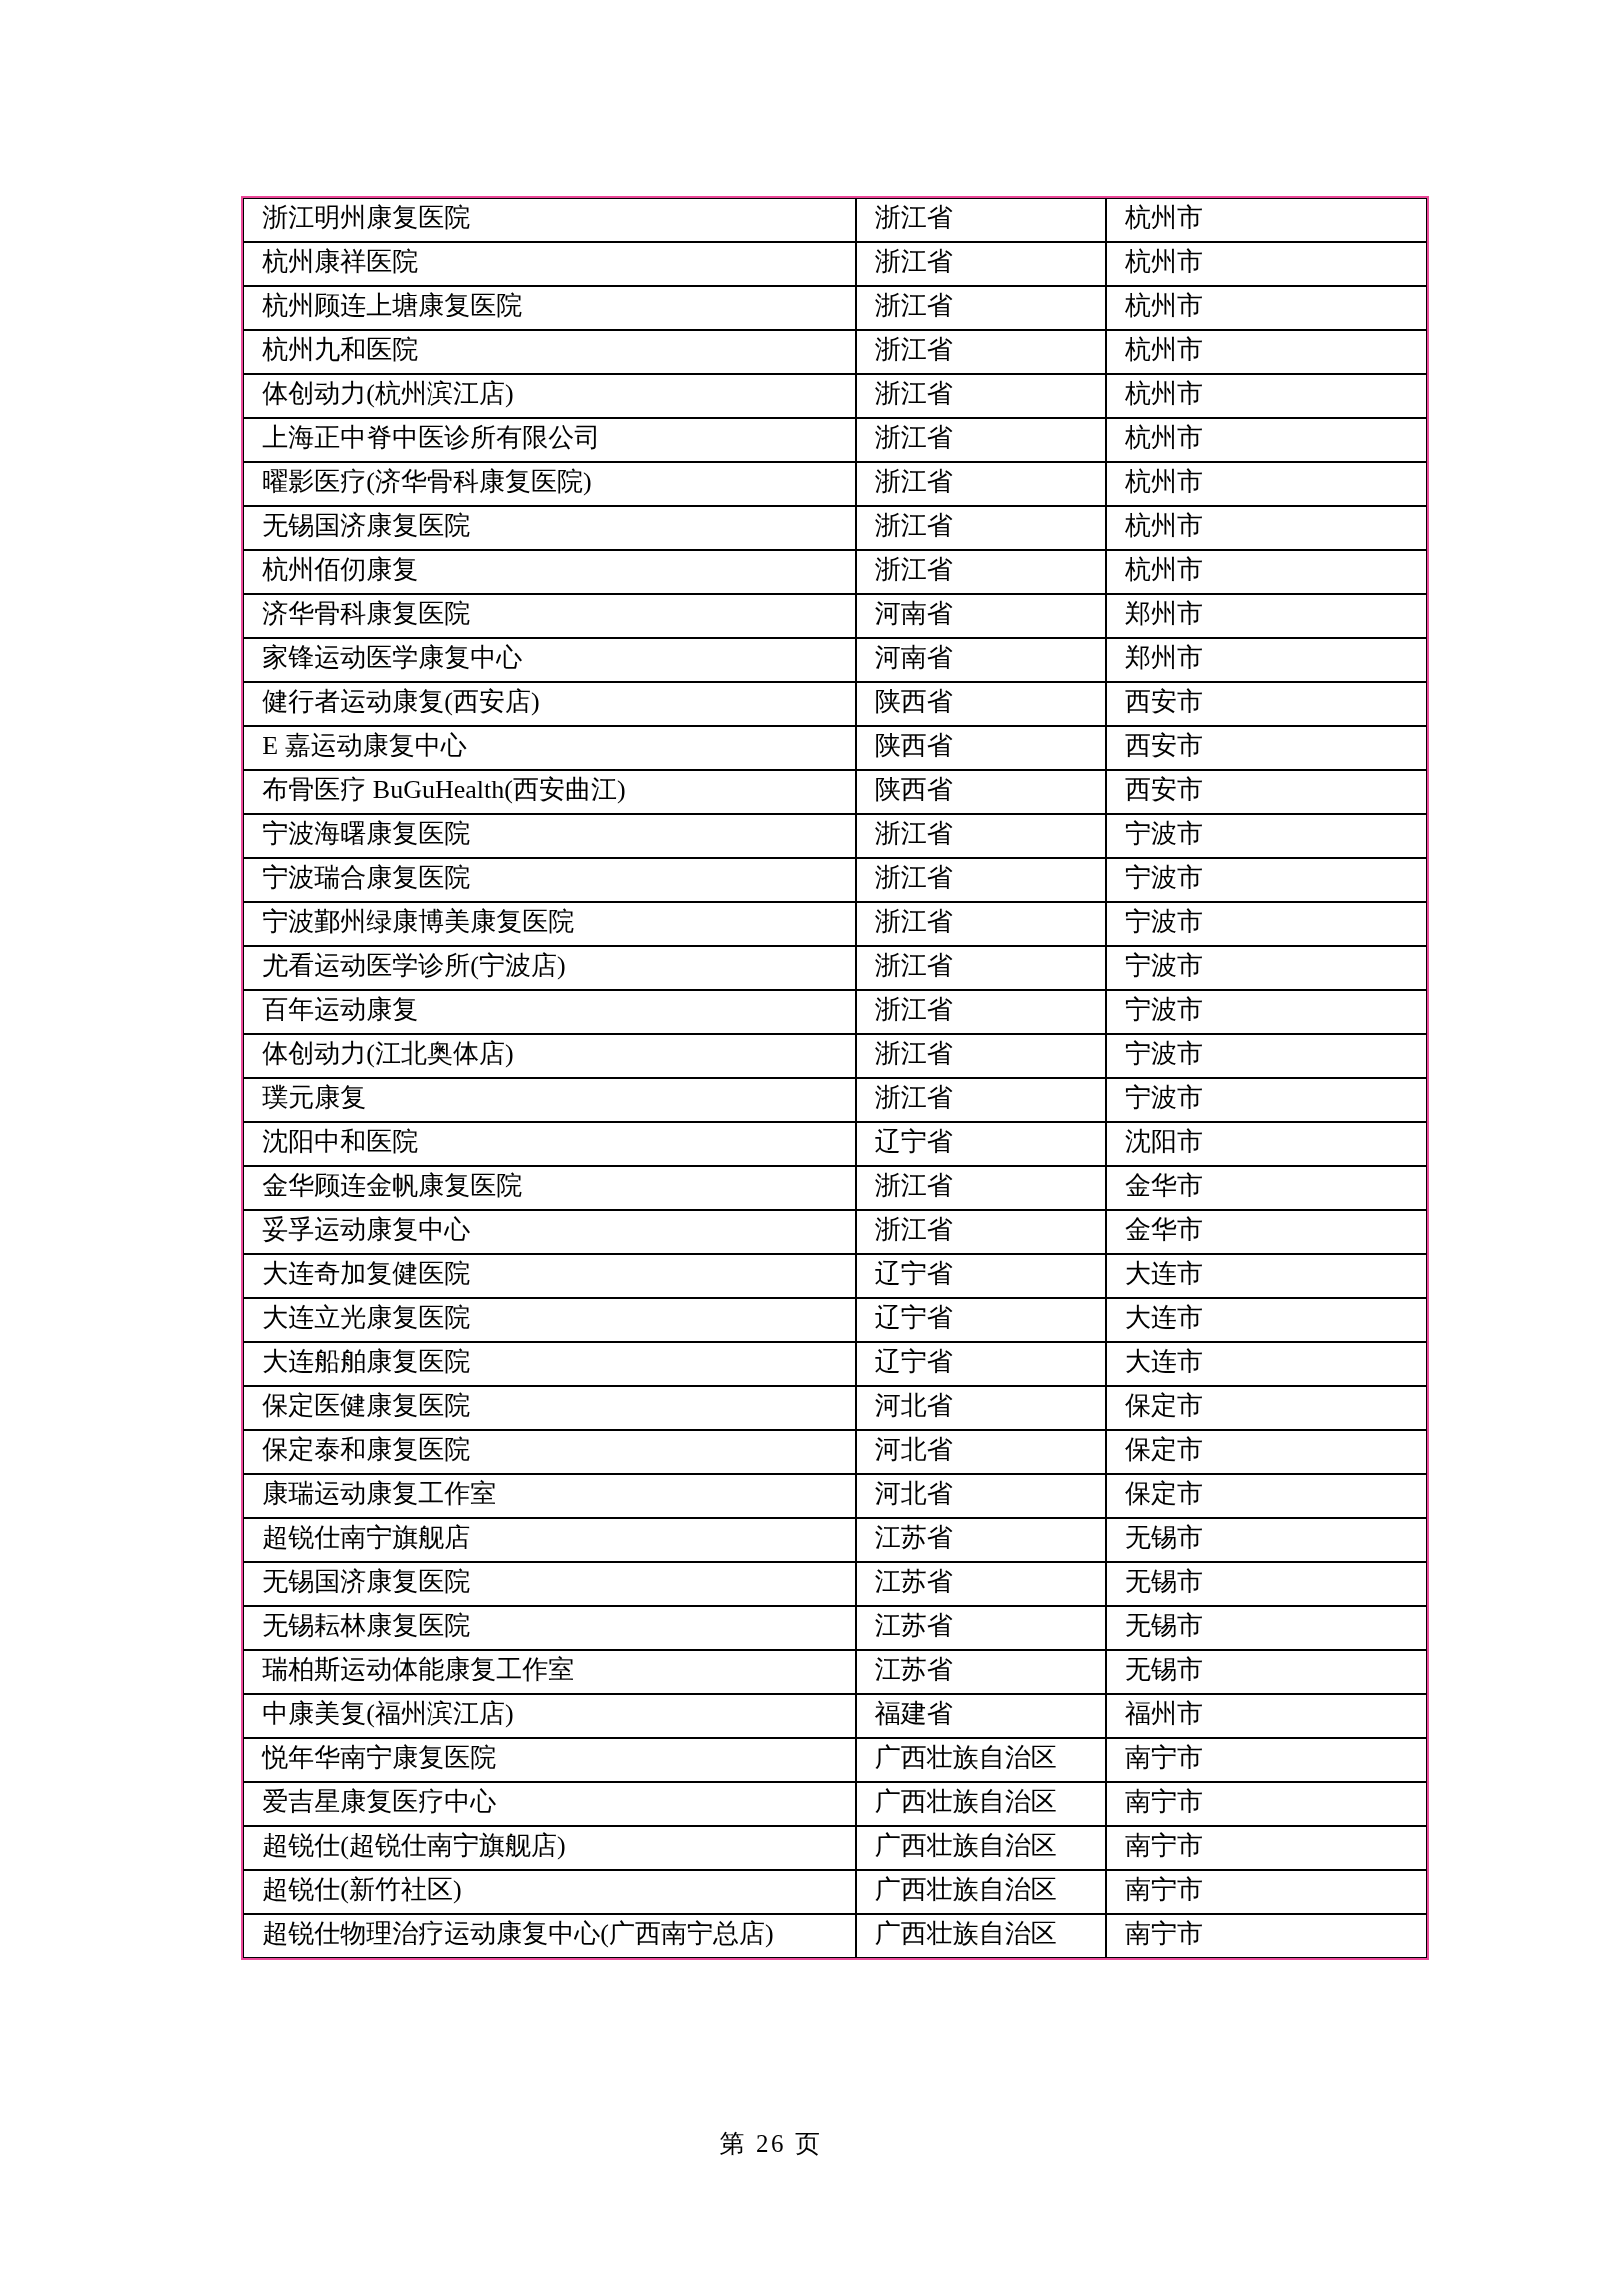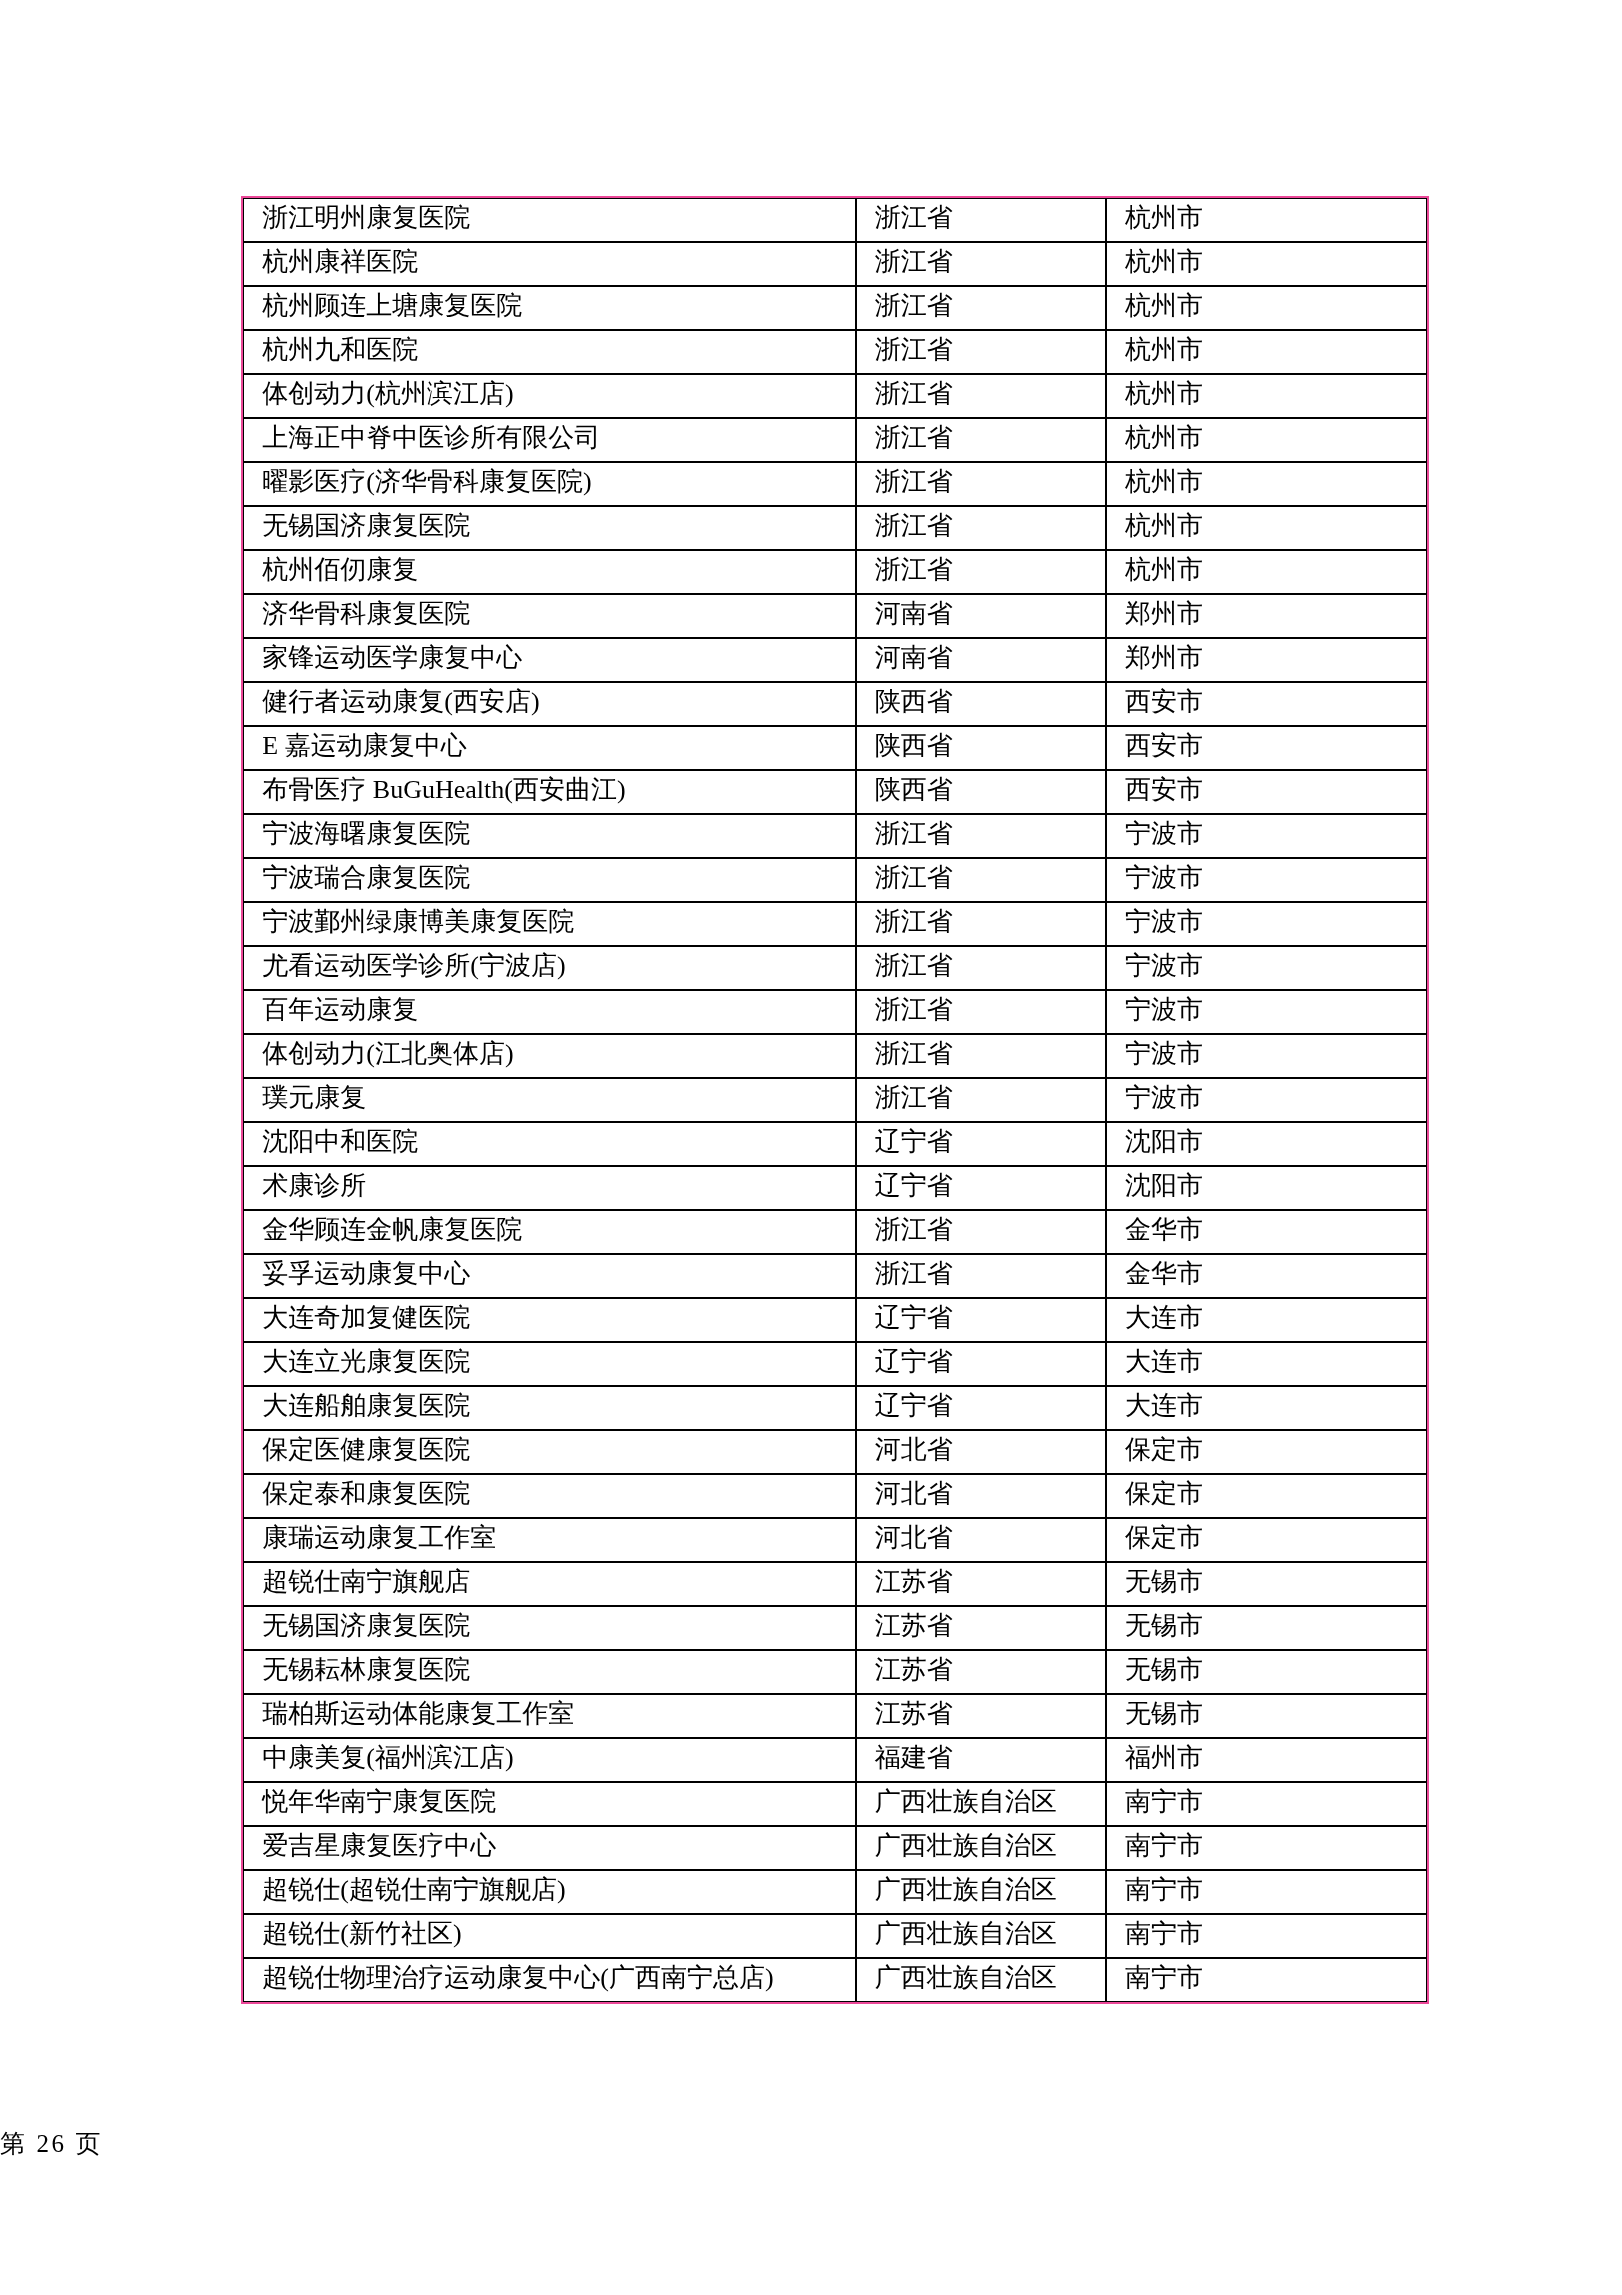--- a/index.html
+++ b/index.html
@@ -45,20 +45,21 @@
     line-height: 1;
     vertical-align: middle;
     white-space: nowrap;
     overflow: hidden;
   }
   .page-footer {
     position: absolute;
     left: 0;
     top: 2127px;
     width: 1542px;
+    text-align: center;
     font-size: 25px;
     letter-spacing: 2.6px;
   }
 </style>
 </head>
 <body>
 
 <div class="page">
 
   <table class="facility-table">
@@ -172,25 +173,20 @@
     <td>璞元康复</td>
     <td>浙江省</td>
     <td>宁波市</td>
   </tr>
         <tr>
     <td>沈阳中和医院</td>
     <td>辽宁省</td>
     <td>沈阳市</td>
   </tr>
         <tr>
-    <td>术康诊所</td>
-    <td>辽宁省</td>
-    <td>沈阳市</td>
-  </tr>
-        <tr>
     <td>金华顾连金帆康复医院</td>
     <td>浙江省</td>
     <td>金华市</td>
   </tr>
         <tr>
     <td>妥孚运动康复中心</td>
     <td>浙江省</td>
     <td>金华市</td>
   </tr>
         <tr>

